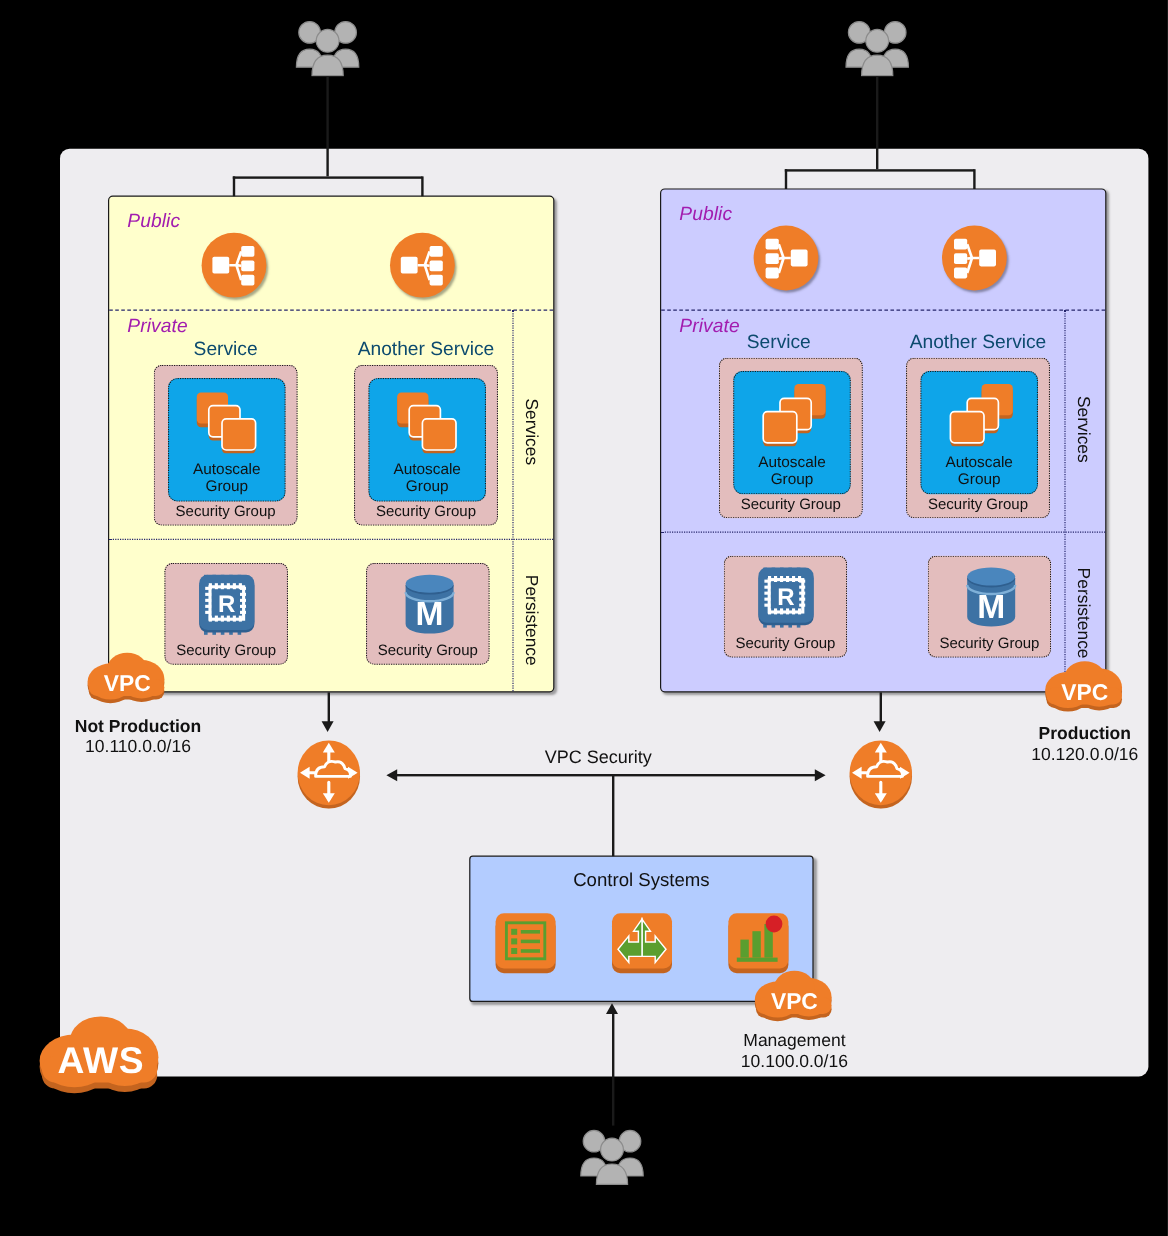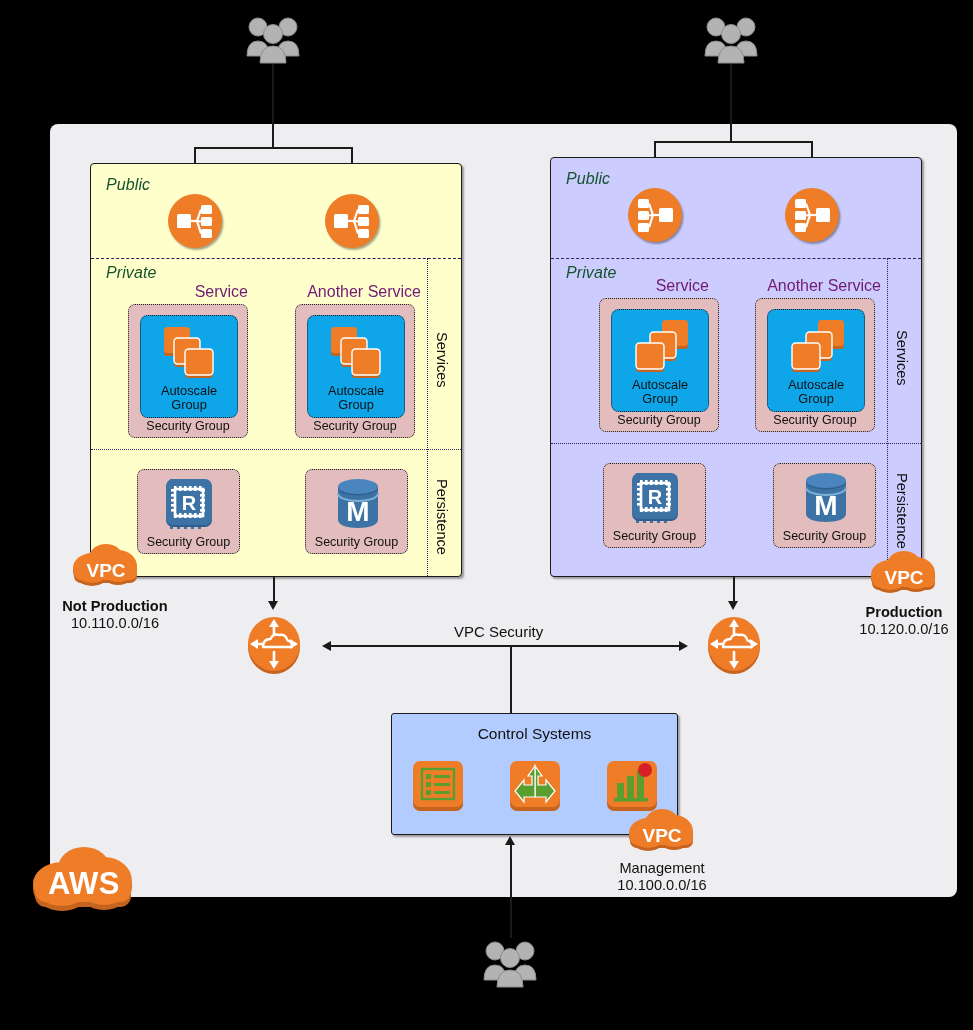--- a/index.html
+++ b/index.html
@@ -50,21 +50,21 @@
     left: 550px;
     top: 157px;
     width: 372px;
     height: 420px;
     background: #ccccff;
   }
   .zone-label {
     position: absolute;
     font-style: italic;
     font-size: 16px;
-    color: #14532d;
+    color: #a21caf;
     letter-spacing: 0.1px;
   }
   .dash-h {
     position: absolute;
     border-top: 1.5px dashed #24246b;
     height: 0;
   }
   .dot-h {
     position: absolute;
     border-top: 1.5px dotted #24246b;
@@ -90,22 +90,22 @@
     height: 54px;
     border-radius: 50%;
     background: #ef7d28;
     box-shadow: 1.5px 2px 2px rgba(0,0,0,0.35);
   }
   .elb svg { display:block; width:54px; height:54px; }
   
   .tier-title {
     position: absolute;
     font-size: 16px;
-    color: #701a75;
-    text-align: right;
+    color: #0c4a6e;
+    text-align: center;
     white-space: nowrap;
   }
   .secgroup {
     position: absolute;
     background: #e3bdbd;
     border: 1.6px dotted #1a1a1a;
     border-radius: 7px;
     box-sizing: border-box;
   }
   .secgroup-label {

